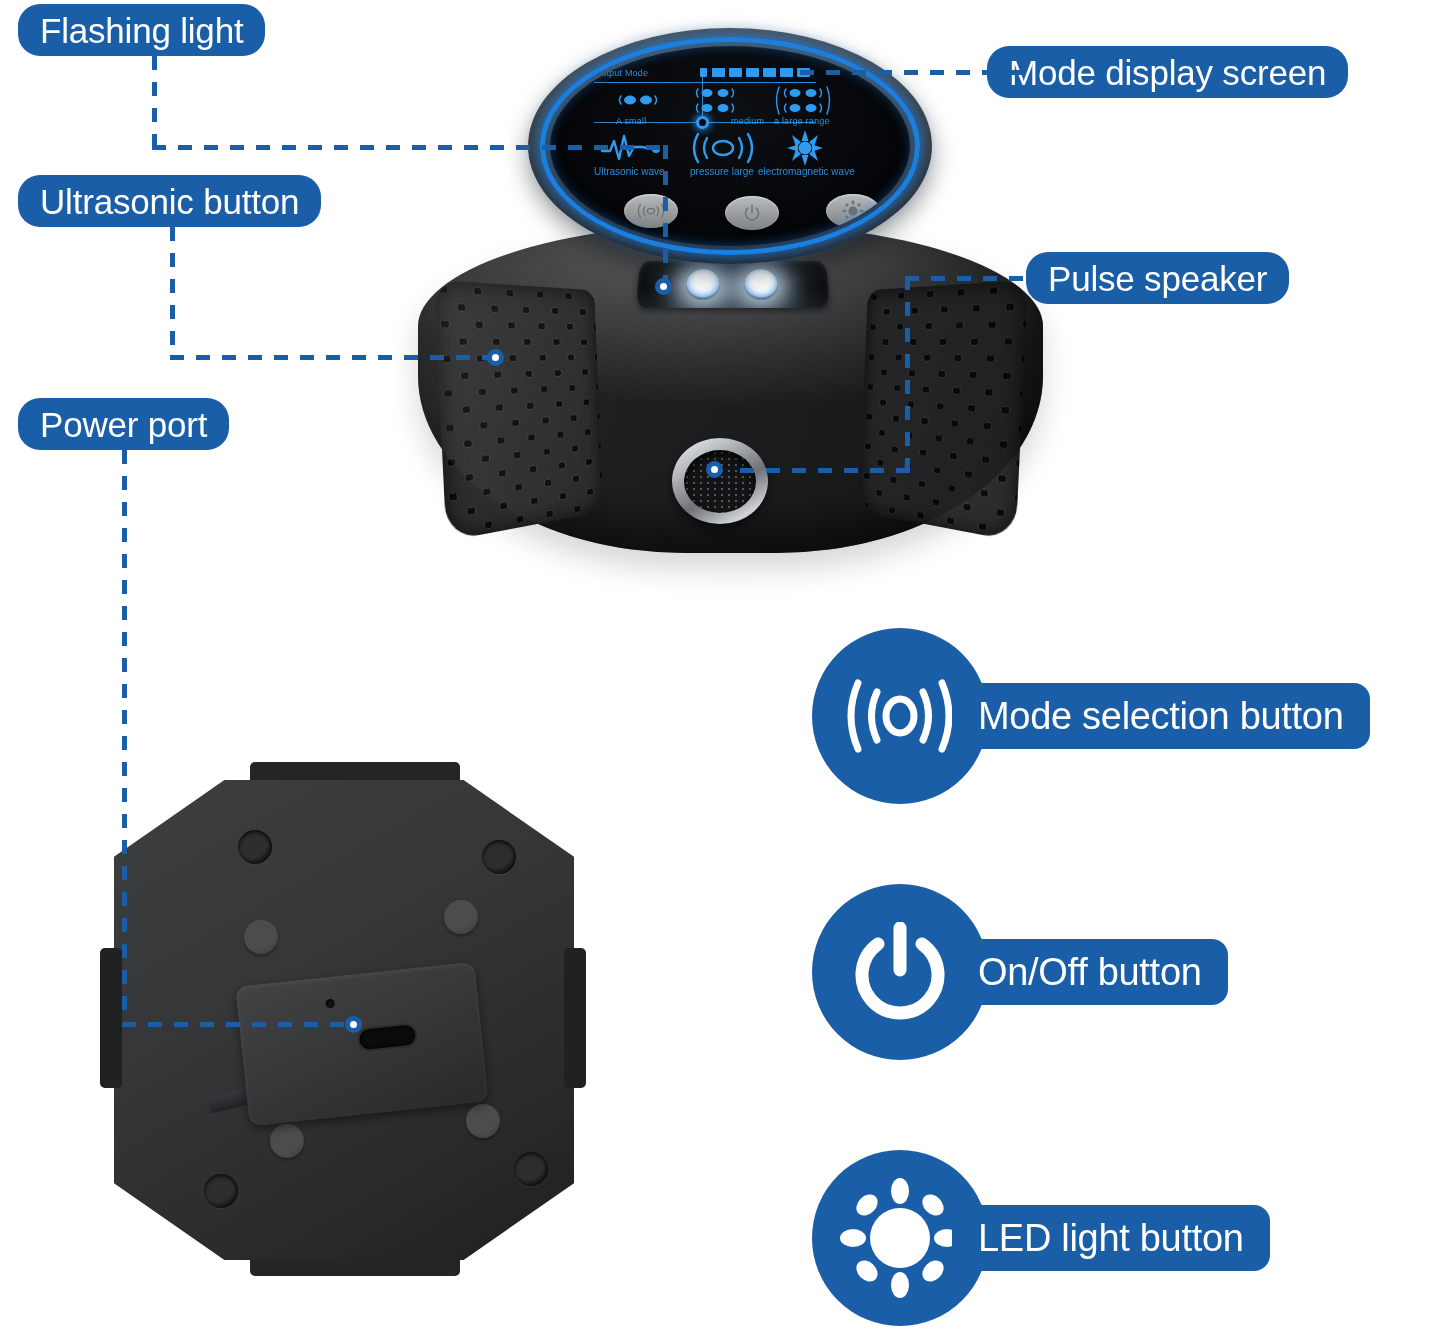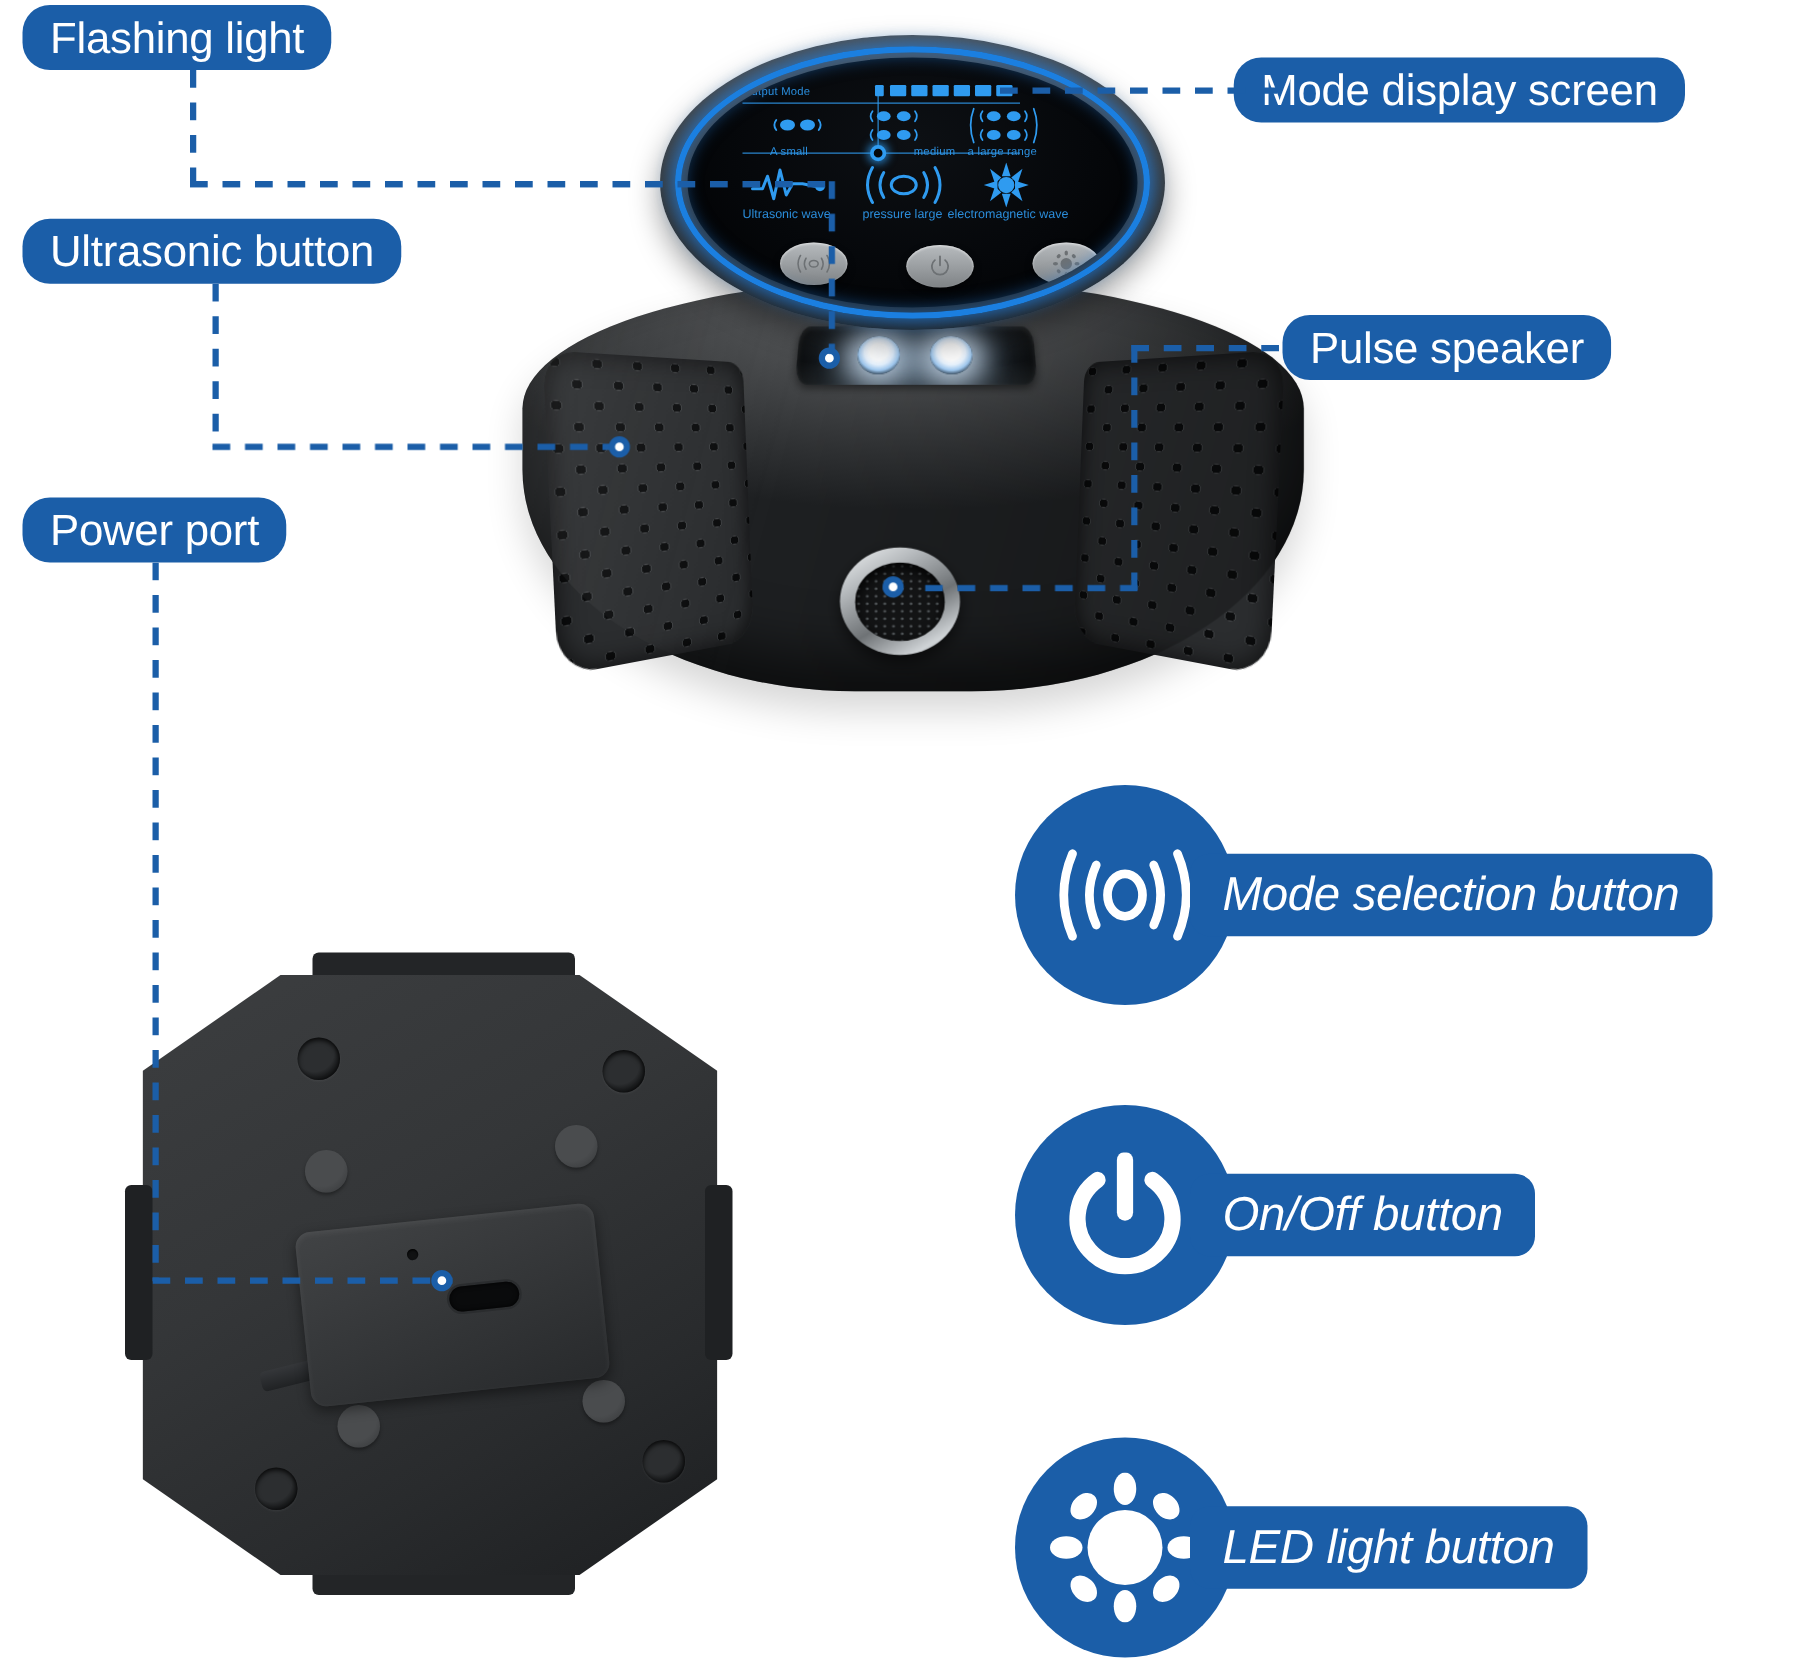--- a/index.html
+++ b/index.html
@@ -226,21 +226,21 @@
     border-radius: 50%; background: #111213;
     box-shadow: inset 0 1px 2px rgba(0,0,0,.9);
   }
   #cable-stub {
     position:absolute; left: 146px; top: 338px; width: 66px; height: 16px;
     background: linear-gradient(#35373a, #202224);
     border-radius: 4px; transform: rotate(-14deg);
   }
 
   
-  .legend-item { position: absolute; display: flex; align-items: center; font-style: italic; }
+  .legend-item { position: absolute; display: flex; align-items: center; }
   .legend-circle {
     width: 176px; height: 176px; border-radius: 50%;
     background: #1b5ea8;
     display: flex; align-items: center; justify-content: center;
     flex: 0 0 auto;
   }
   .legend-pill {
     height: 66px; background: #1b5ea8; color: #fff;
     border-radius: 16px;
     display: flex; align-items: center; padding: 0 26px;

